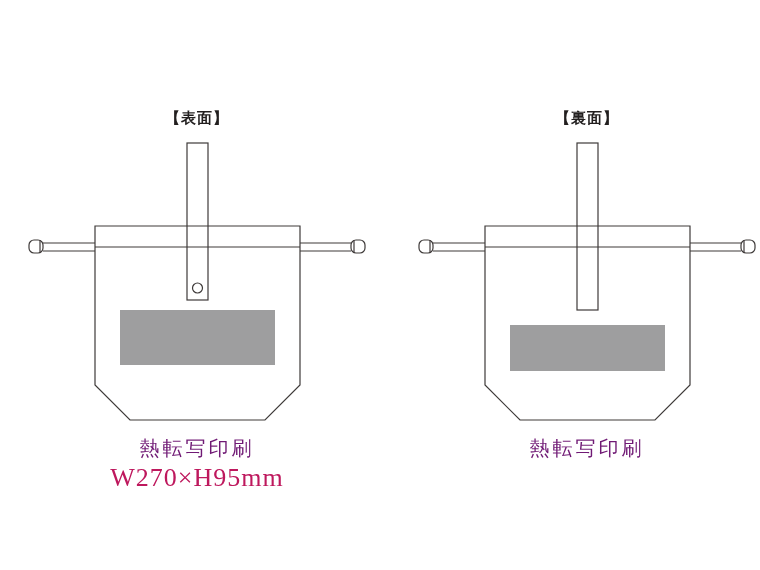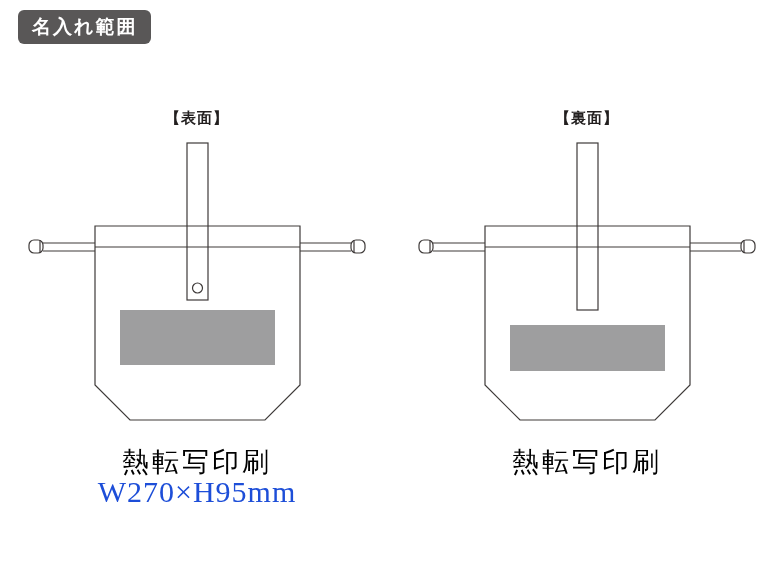--- a/index.html
+++ b/index.html
@@ -44,46 +44,45 @@
     line-height: 20px;
     margin-bottom: 7px;
     letter-spacing: 1px;
   }
   .bag-svg {
     display: block;
     margin: 0 auto;
   }
   .print-method {
     font-family: "Liberation Serif", serif;
-    font-size: 27px;
-    color: #000000;
+    font-size: 20px;
+    color: #701a75;
     line-height: 30px;
-    margin-top: 22px;
+    margin-top: 8px;
     letter-spacing: 3px;
   }
   .print-size {
     font-family: "Liberation Serif", serif;
-    font-size: 30px;
-    color: #1d4ed8;
+    font-size: 26px;
+    color: #be185d;
     line-height: 30px;
     letter-spacing: 1px;
   }
   svg line, svg path, svg rect.stroked, svg circle {
     stroke: #3e3a39;
     stroke-width: 1.2;
     fill: none;
   }
   svg .whitefill { fill: #ffffff; }
 </style>
 </head>
 <body>
 
 <div class="stage">
 
-  <div class="title-badge">名入れ範囲</div>
 
   <div class="panel left">
     <div class="side-label">【表面】</div>
 
     <svg class="bag-svg" width="360" height="290" viewBox="0 0 360 290">
 
       <path d="M78,91 L283,91 L283,250 L248,285 L113,285 L78,250 Z"></path>
 
       <line x1="78" y1="112" x2="283" y2="112"></line>
 

